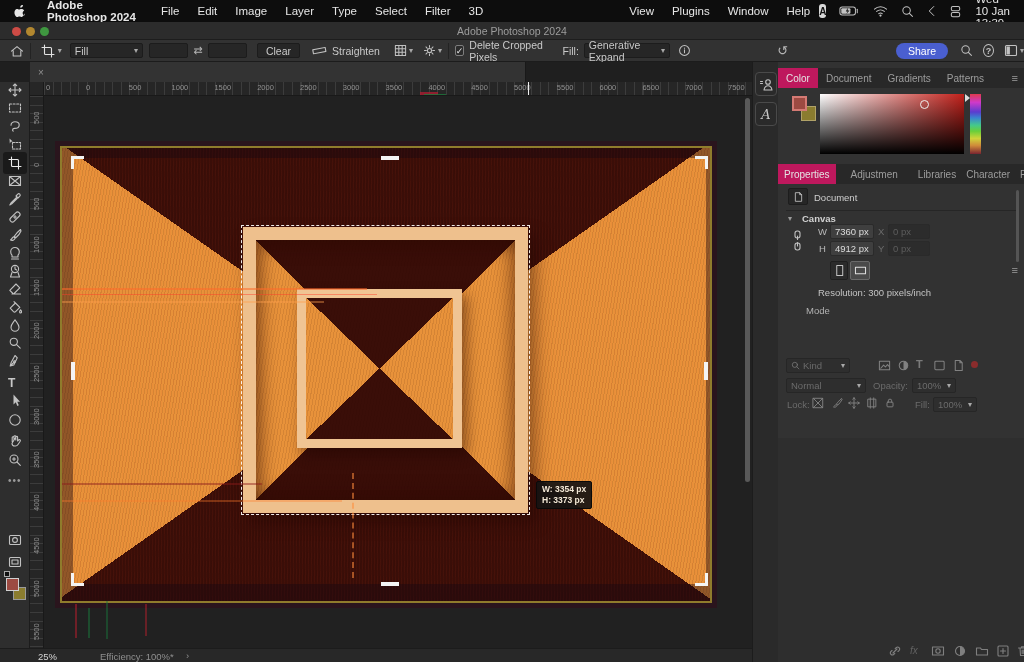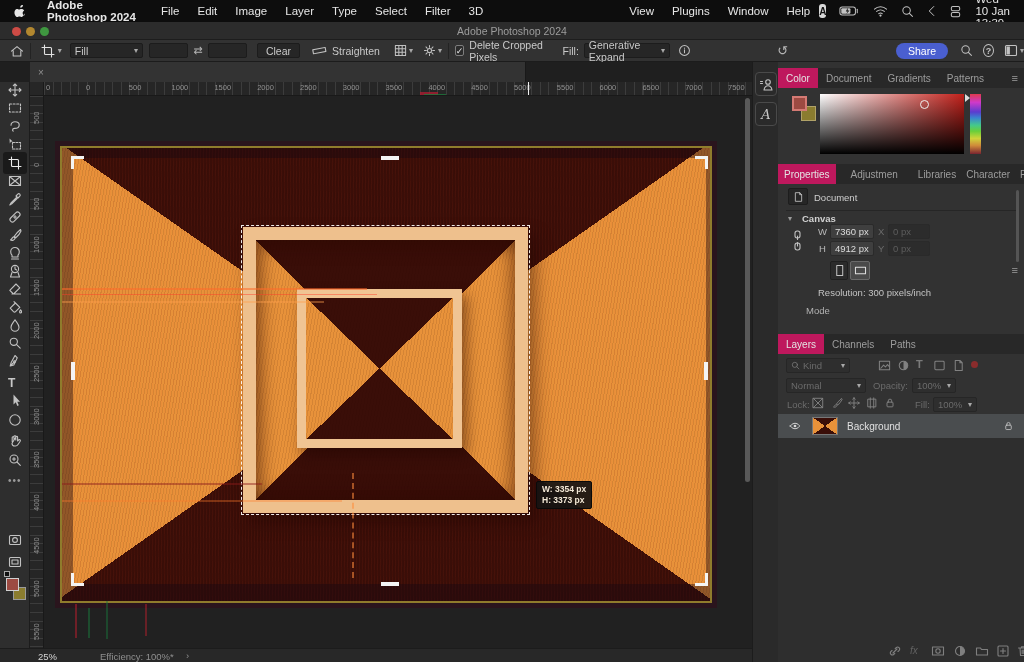--- a/index.html
+++ b/index.html
@@ -550,26 +550,20 @@
     </span>
     <span class="abs" style="left:72px;top:199px;width:20px;height:19px;background:#4a4a4a;border:1px solid #6a6a6a;border-radius:2px;display:flex;align-items:center;justify-content:center">
       <svg width="13" height="11" viewBox="0 0 14 12">
           <rect class="ic" style="stroke:#e0e0e0" x="1.5" y="2.5" width="11" height="7"></rect>
         </svg>
     </span>
     <span class="abs plabel" style="left:40px;top:225px;color:#c4c4c4">Resolution: 300 pixels/inch</span>
     <span class="abs plabel" style="left:28px;top:243px;color:#b2b2b2">Mode</span>
     <span class="abs" style="left:238px;top:128px;width:3px;height:72px;background:#555;border-radius:2px"></span>
 
-    <div class="ptabs" style="top:272px">
-      <span class="ptab active">Layers</span>
-      <span class="ptab">Channels</span>
-      <span class="ptab">Paths</span>
-      <span class="pmenu" style="top:270px">≡</span>
-    </div>
     <span class="abs lrow-select" style="left:8px;top:296px;width:64px">
       <span style="display:flex;align-items:center;gap:3px">
         <svg width="9" height="9" viewBox="0 0 14 14" class="dimico">
             <circle class="ic" cx="6" cy="6" r="4"></circle>
             <path class="ic" d="M9 9l3.3 3.3"></path>
           </svg>
         <span>Kind</span>
       </span>
       <span class="caret">▾</span>
     </span>
@@ -633,36 +627,20 @@
         <svg width="12" height="12" viewBox="0 0 14 14">
           <rect class="ic" x="3.5" y="6" width="7" height="5.5" rx="1"></rect>
           <path class="ic" d="M5 6V4.5a2 2 0 0 1 4 0V6"></path>
         </svg>
       </span>
     <span class="abs plabel dim" style="left:137px;top:337px">Fill:</span>
     <span class="abs lrow-select" style="left:155px;top:335px;width:44px">
       <span>100%</span>
       <span class="caret">▾</span>
     </span>
-    <div class="layer-row">
-      <span style="margin-left:10px">
-        <svg width="14" height="12" viewBox="0 0 14 14">
-            <path class="ic" style="stroke:#d8d8d8" d="M1.5 7S3.5 3.8 7 3.8 12.5 7 12.5 7 10.5 10.2 7 10.2 1.5 7 1.5 7z"></path>
-            <circle cx="7" cy="7" r="1.6" fill="#d8d8d8"></circle>
-          </svg>
-      </span>
-      <span class="thumb" style="margin-left:10px"></span>
-      <span style="margin-left:9px;color:#e0e0e0;font-size:10px">Background</span>
-      <span style="margin-left:auto;margin-right:10px">
-        <svg width="11" height="12" viewBox="0 0 14 14">
-            <rect class="ic" x="3.5" y="6" width="7" height="5.5" rx="1"></rect>
-            <path class="ic" d="M5 6V4.5a2 2 0 0 1 4 0V6"></path>
-          </svg>
-      </span>
-    </div>
     <div class="abs" style="left:0;top:376px;width:246px;height:224px;background:#2e2e2e"></div>
     <span class="abs dimico" style="left:110px;top:582px">
         <svg width="14" height="14" viewBox="0 0 14 14">
           <path class="ic" d="M5 9l4-4M4 6.5 2.8 7.7a2 2 0 0 0 2.8 2.8l1.2-1.2M7.2 4.7l1.2-1.2a2 2 0 0 1 2.8 2.8L10 7.5"></path>
         </svg>
       </span>
     <span class="abs fx dimico" style="left:132px;top:583px">fx</span>
     <span class="abs dimico" style="left:153px;top:582px">
         <svg width="14" height="14" viewBox="0 0 14 14">
           <rect class="ic" x="1.5" y="3" width="11" height="8"></rect>

